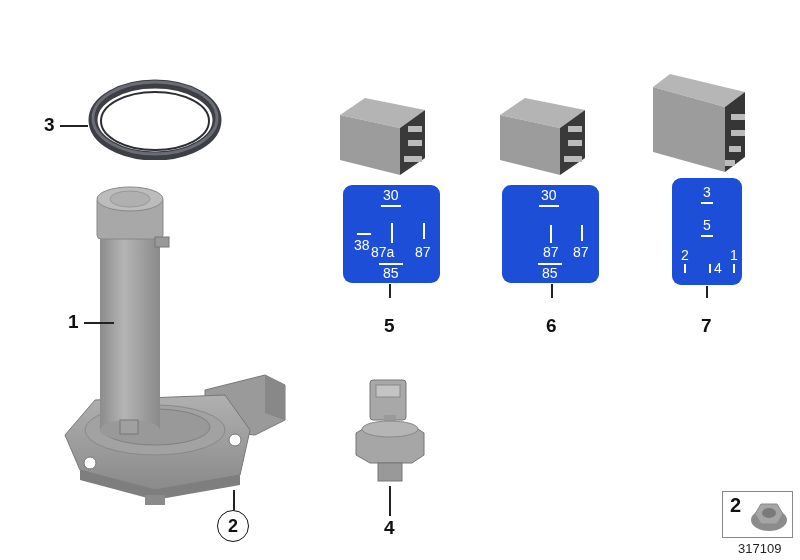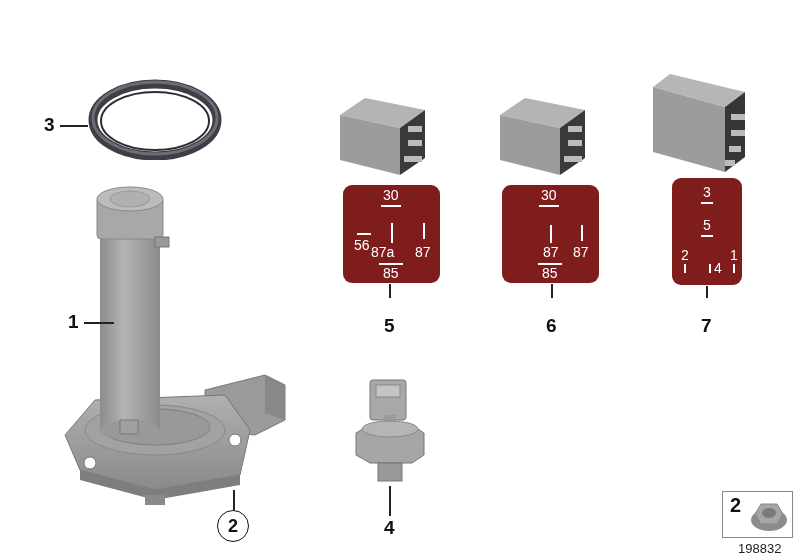--- a/index.html
+++ b/index.html
@@ -1,21 +1,21 @@
 <!DOCTYPE html>
 <html><head>
 <meta charset="utf-8">
 <style>
   html, body { margin:0; padding:0; background:#ffffff; }
   body { width:800px; height:560px; position:relative; overflow:hidden; font-family:"Liberation Sans", sans-serif; }
   .abs { position:absolute; }
   .callout { position:absolute; font-weight:bold; font-size:19px; color:#111; font-family:"Liberation Sans", sans-serif; }
   .leader { position:absolute; background:#222; }
   .circle-callout { position:absolute; width:30px; height:30px; border:1.5px solid #111; border-radius:50%; display:flex; align-items:center; justify-content:center; font-weight:bold; font-size:18px; color:#111; background:#fff; }
-  .pinbox { position:absolute; background:#7f1d1d; border-radius:9px; color:#fff; font-family:"Liberation Sans", sans-serif; }
+  .pinbox { position:absolute; background:#1d4ed8; border-radius:9px; color:#fff; font-family:"Liberation Sans", sans-serif; }
   .pin { position:absolute; font-size:14px; color:#fff; }
   .bar { position:absolute; background:#fff; }
   .inset { position:absolute; border:1px solid #888; background:#fff; }
   .inset-num { position:absolute; font-weight:bold; font-size:20px; color:#111; }
   .figno { position:absolute; font-size:13px; color:#222; }
 </style>
 </head>
 <body>
 
 <svg class="abs" style="left:85px;top:78px" width="140" height="82" viewBox="0 0 140 82">
@@ -81,21 +81,21 @@
   <path d="M10 25 L70 38 L70 85 L10 70 Z" fill="#9c9c9c"></path>
   <path d="M70 38 L95 20 L95 68 L70 85 Z" fill="#3a3a3a"></path>
   <rect x="78" y="36" width="14" height="6" fill="#bbb"></rect>
   <rect x="78" y="50" width="14" height="6" fill="#bbb"></rect>
   <rect x="74" y="66" width="18" height="6" fill="#bbb"></rect>
 </svg>
 <div class="pinbox" style="left:343px;top:185px;width:97px;height:98px">
   <div class="pin" style="left:40px;top:2px">30</div>
   <div class="bar" style="left:38px;top:20px;width:20px;height:2px"></div>
   <div class="bar" style="left:14px;top:48px;width:14px;height:2px"></div>
-  <div class="pin" style="left:11px;top:52px">56</div>
+  <div class="pin" style="left:11px;top:52px">38</div>
   <div class="bar" style="left:48px;top:38px;width:2px;height:20px"></div>
   <div class="pin" style="left:28px;top:59px">87a</div>
   <div class="bar" style="left:80px;top:38px;width:2px;height:16px"></div>
   <div class="pin" style="left:72px;top:59px">87</div>
   <div class="bar" style="left:36px;top:78px;width:24px;height:2px"></div>
   <div class="pin" style="left:40px;top:80px">85</div>
 </div>
 <div class="leader" style="left:389px;top:284px;width:1.5px;height:14px"></div>
 <div class="callout" style="left:384px;top:315px">5</div>
 
@@ -145,13 +145,13 @@
 <div class="callout" style="left:701px;top:315px">7</div>
 
 <div class="inset" style="left:722px;top:491px;width:69px;height:45px">
   <div class="inset-num" style="left:7px;top:2px">2</div>
   <svg class="abs" style="left:26px;top:6px" width="40" height="36" viewBox="0 0 40 36">
     <ellipse cx="20" cy="22" rx="18" ry="11" fill="#8c8c8c"></ellipse>
     <polygon points="6,16 12,6 28,6 34,16 28,26 12,26" fill="#a5a5a5" stroke="#888"></polygon>
     <ellipse cx="20" cy="15" rx="7" ry="5" fill="#7a7a7a"></ellipse>
   </svg>
 </div>
-<div class="figno" style="left:738px;top:541px">198832</div>
+<div class="figno" style="left:738px;top:541px">317109</div>
 
 </body></html>

